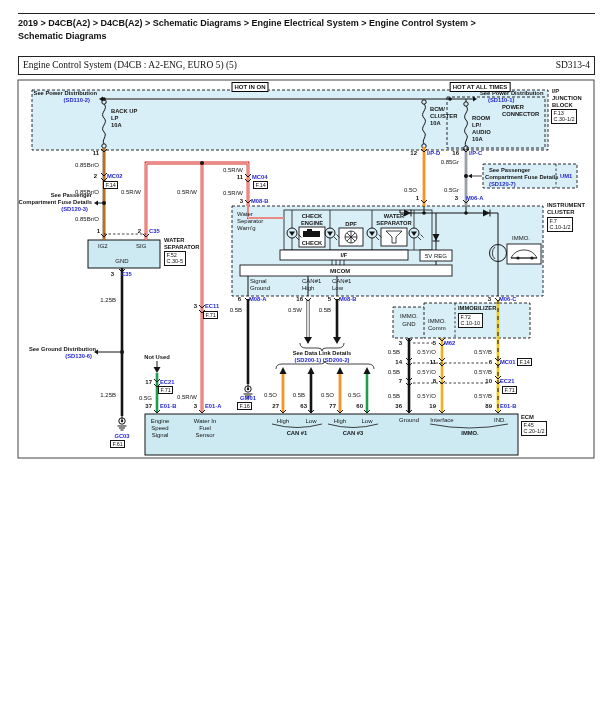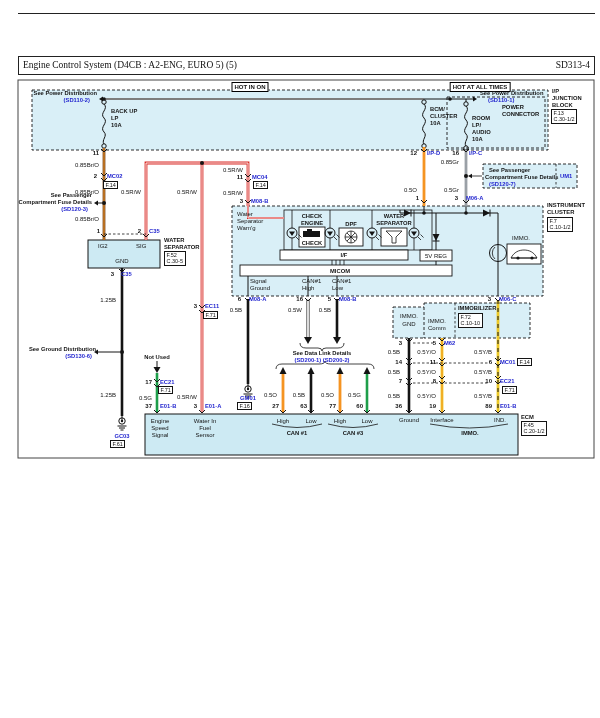--- a/index.html
+++ b/index.html
@@ -42,20 +42,22 @@
   .boxDash{fill:var(--band_fill,#d9eff7);stroke:#141414;stroke-width:.9;stroke-dasharray:3 2;}
   .boxDashN{fill:none;stroke:#141414;stroke-width:.9;stroke-dasharray:3 2;}
   .boxSolid{fill:var(--component_fill,#cdeaf3);stroke:#141414;stroke-width:1;}
   .boxWhite{fill:#fff;stroke:#141414;stroke-width:.9;}
 </style>
 </head>
 <body>
 
 <div class="page">
   <div class="toprule"></div>
+  <div class="crumb" style="top:18px">2019 &gt; D4CB(A2) &gt; D4CB(A2) &gt; Schematic Diagrams &gt; Engine Electrical System &gt; Engine Control System &gt;</div>
+  <div class="crumb" style="top:31px">Schematic Diagrams</div>
   <div class="titlebar">
     <span class="tt">Engine Control System (D4CB : A2-ENG, EURO 5) (5)</span>
     <span class="cd">SD313-4</span>
   </div>
 
   <svg width="600" height="718" viewBox="0 0 600 718">
     <defs>
       <g id="brk">
           <path d="M-3,-5 L0,-2 L3,-5 M-3,0 L0,3 L3,0" class="s1"></path>
         </g>

